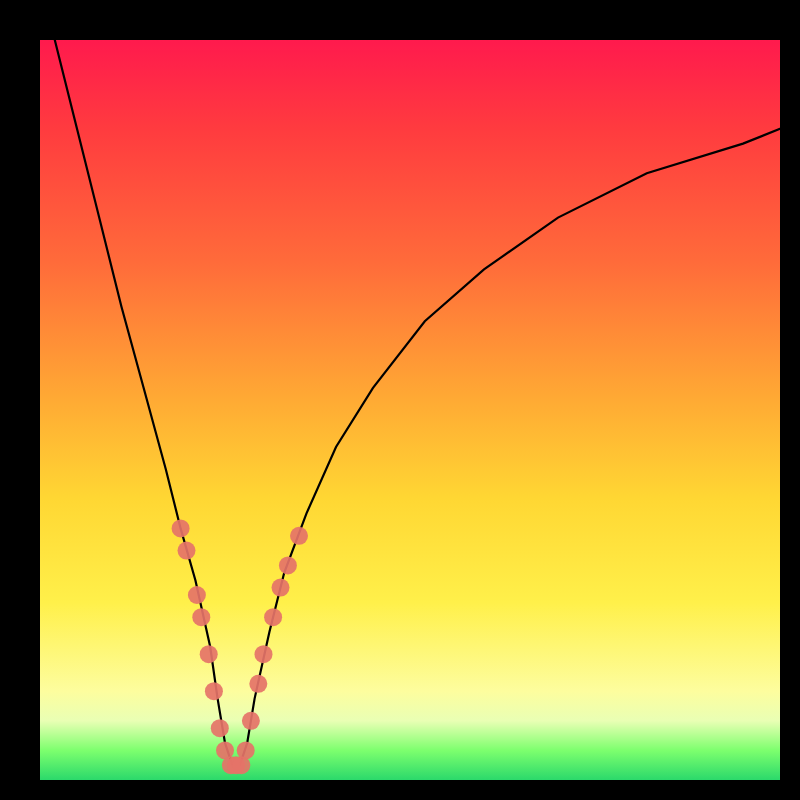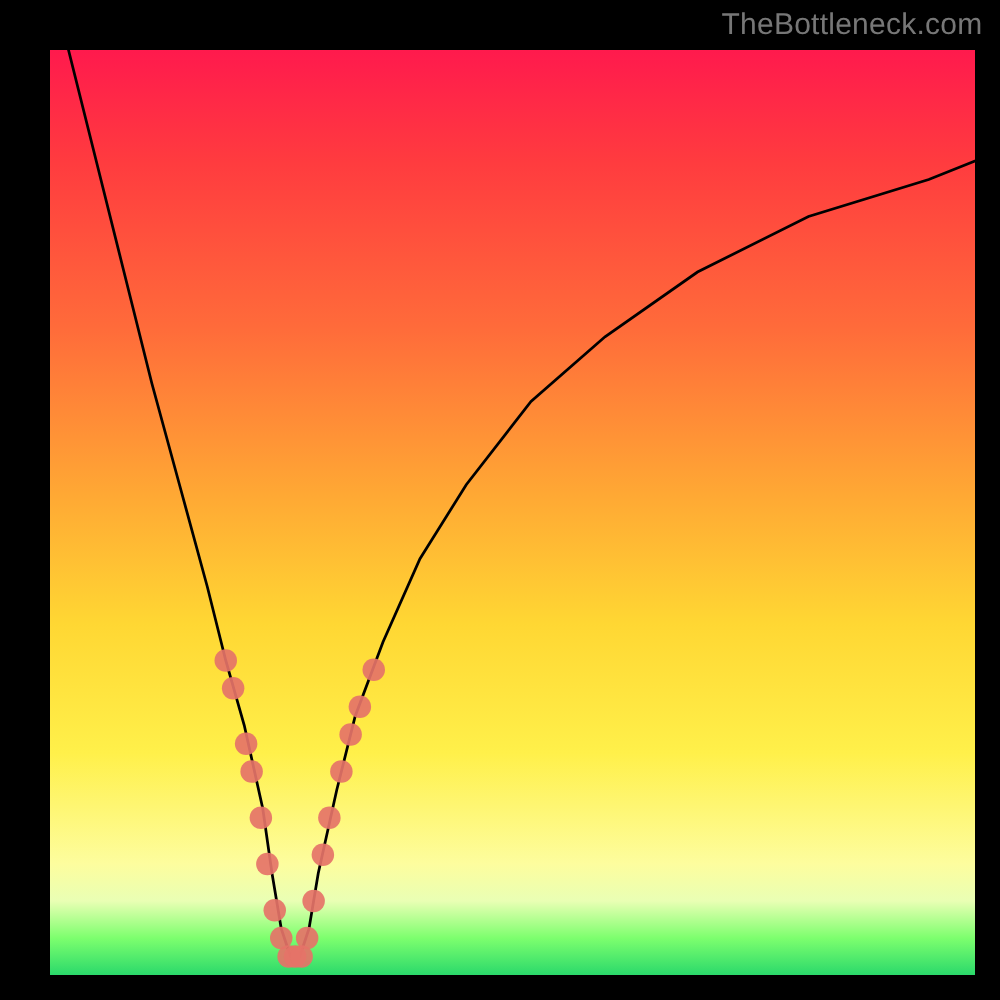--- a/index.html
+++ b/index.html
@@ -66,21 +66,20 @@
   }
   .dot {
     fill: #e57368;
     opacity: 0.92;
   }
 </style>
 </head>
 <body>
 
 <div class="frame">
-  <div class="watermark">TheBottleneck.com</div>
   <div class="plot-area">
     <svg class="curves" viewBox="0 0 740 740">
       <path id="curve-path" class="curve" d="M14.8 0.0 L37.0 88.8 L59.2 177.6 L81.4 266.4 L103.6 347.8 L125.8 429.2 L140.6 488.4 L155.4 540.2 L170.2 606.8 L177.6 658.6 L185.0 703.0 L192.4 725.2 L199.8 725.2 L207.2 703.0 L214.6 658.6 L229.4 592.0 L244.2 532.8 L266.4 473.6 L296.0 407.0 L333.0 347.8 L384.8 281.2 L444.0 229.4 L518.0 177.6 L606.8 133.2 L703.0 103.6 L740.0 88.8" stroke="#000000"></path>
       <g id="dots-group">
           <circle cx="140.6" cy="488.4" r="9" class="dot" fill="#e57368"></circle>
           <circle cx="146.5" cy="510.6" r="9" class="dot" fill="#e57368"></circle>
           <circle cx="156.9" cy="555.0" r="9" class="dot" fill="#e57368"></circle>
           <circle cx="161.3" cy="577.2" r="9" class="dot" fill="#e57368"></circle>
           <circle cx="168.7" cy="614.2" r="9" class="dot" fill="#e57368"></circle>
           <circle cx="173.9" cy="651.2" r="9" class="dot" fill="#e57368"></circle>

